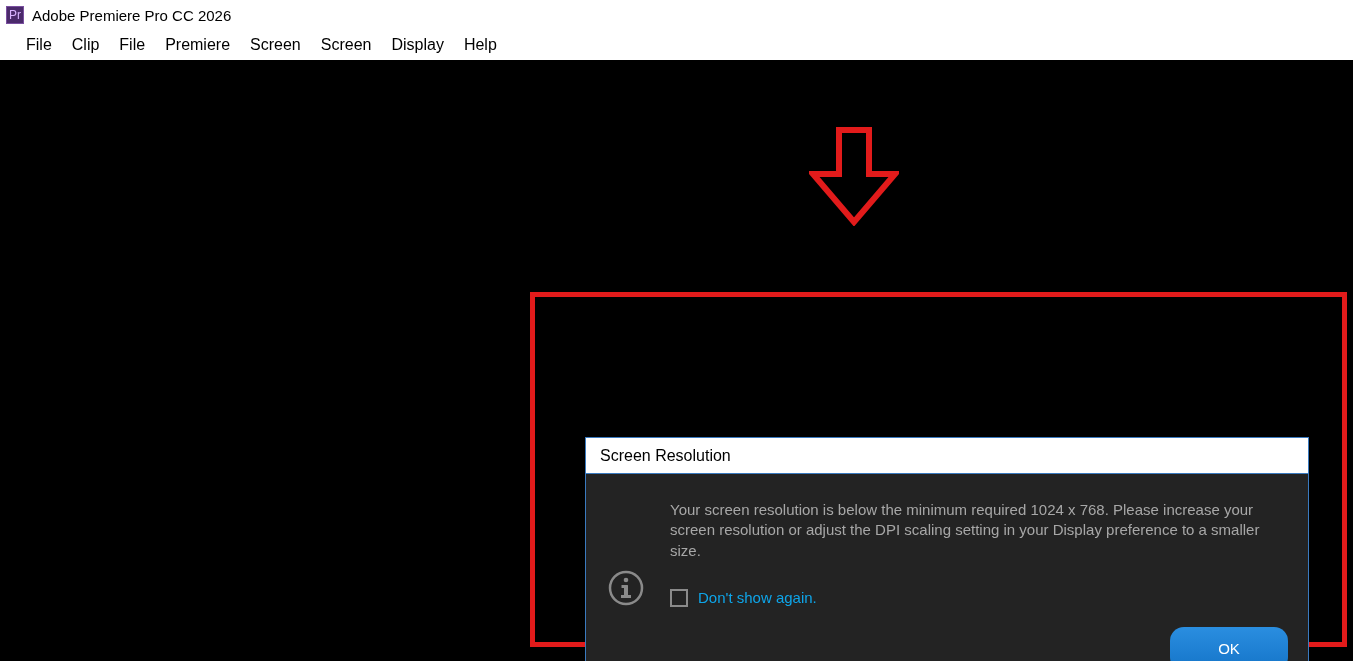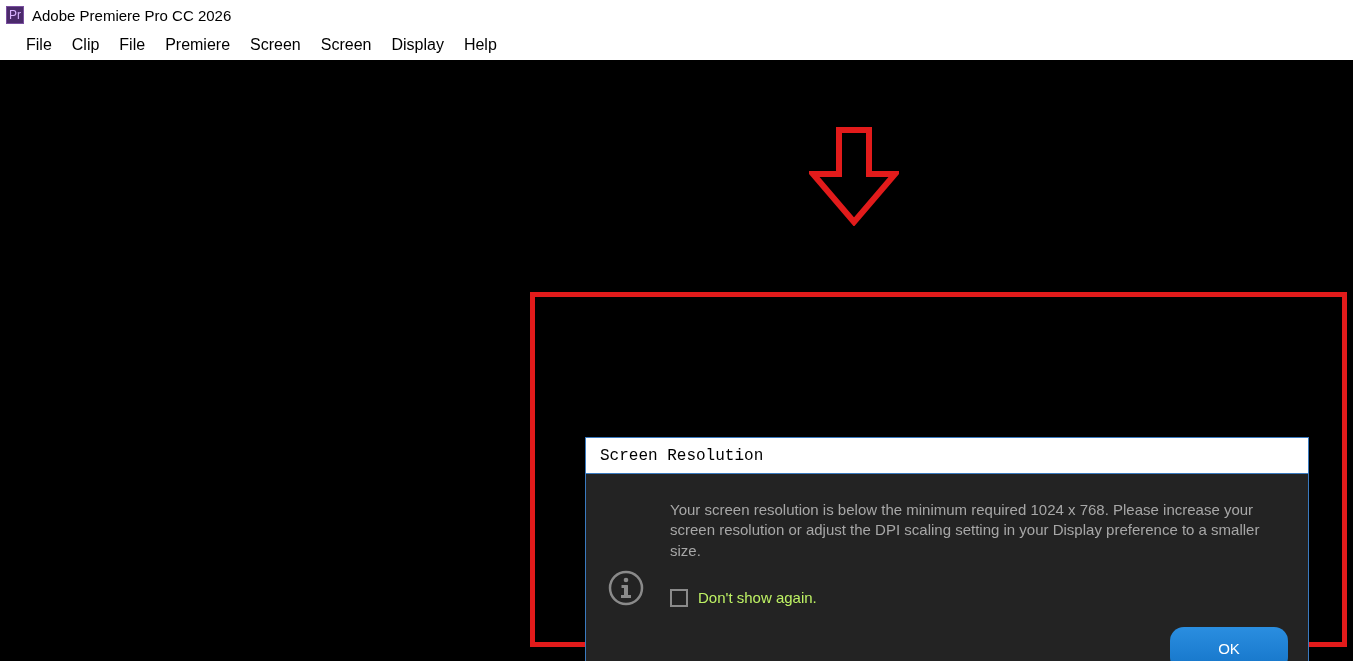--- a/index.html
+++ b/index.html
@@ -87,21 +87,20 @@
       background: #fff;
       height: 36px;
       display: flex;
       align-items: center;
       padding-left: 14px;
       border-bottom: 1px solid #3a7abf;
     }
     .dialog-title {
       font-size: 16px;
       color: #000;
-      font-family: Liberation Mono, monospace;
     }
     .dialog-body {
       padding: 26px 20px 14px 20px;
       display: flex;
       gap: 24px;
       align-items: flex-end;
     }
     .info-icon-wrap {
       flex: 0 0 auto;
       width: 40px;
@@ -123,21 +122,21 @@
       align-items: center;
       gap: 10px;
     }
     .checkbox {
       width: 18px;
       height: 18px;
       border: 2px solid #8a8a8a;
       background: transparent;
     }
     .checkbox-label {
-      color: #bef264;
+      color: #0ea5e9;
       font-size: 15px;
     }
     .dialog-footer {
       display: flex;
       justify-content: flex-end;
       padding: 6px 20px 18px 20px;
     }
     .ok-button {
       background: #1b7fd6;
       background: linear-gradient(#2a8ee0, #1474c8);

